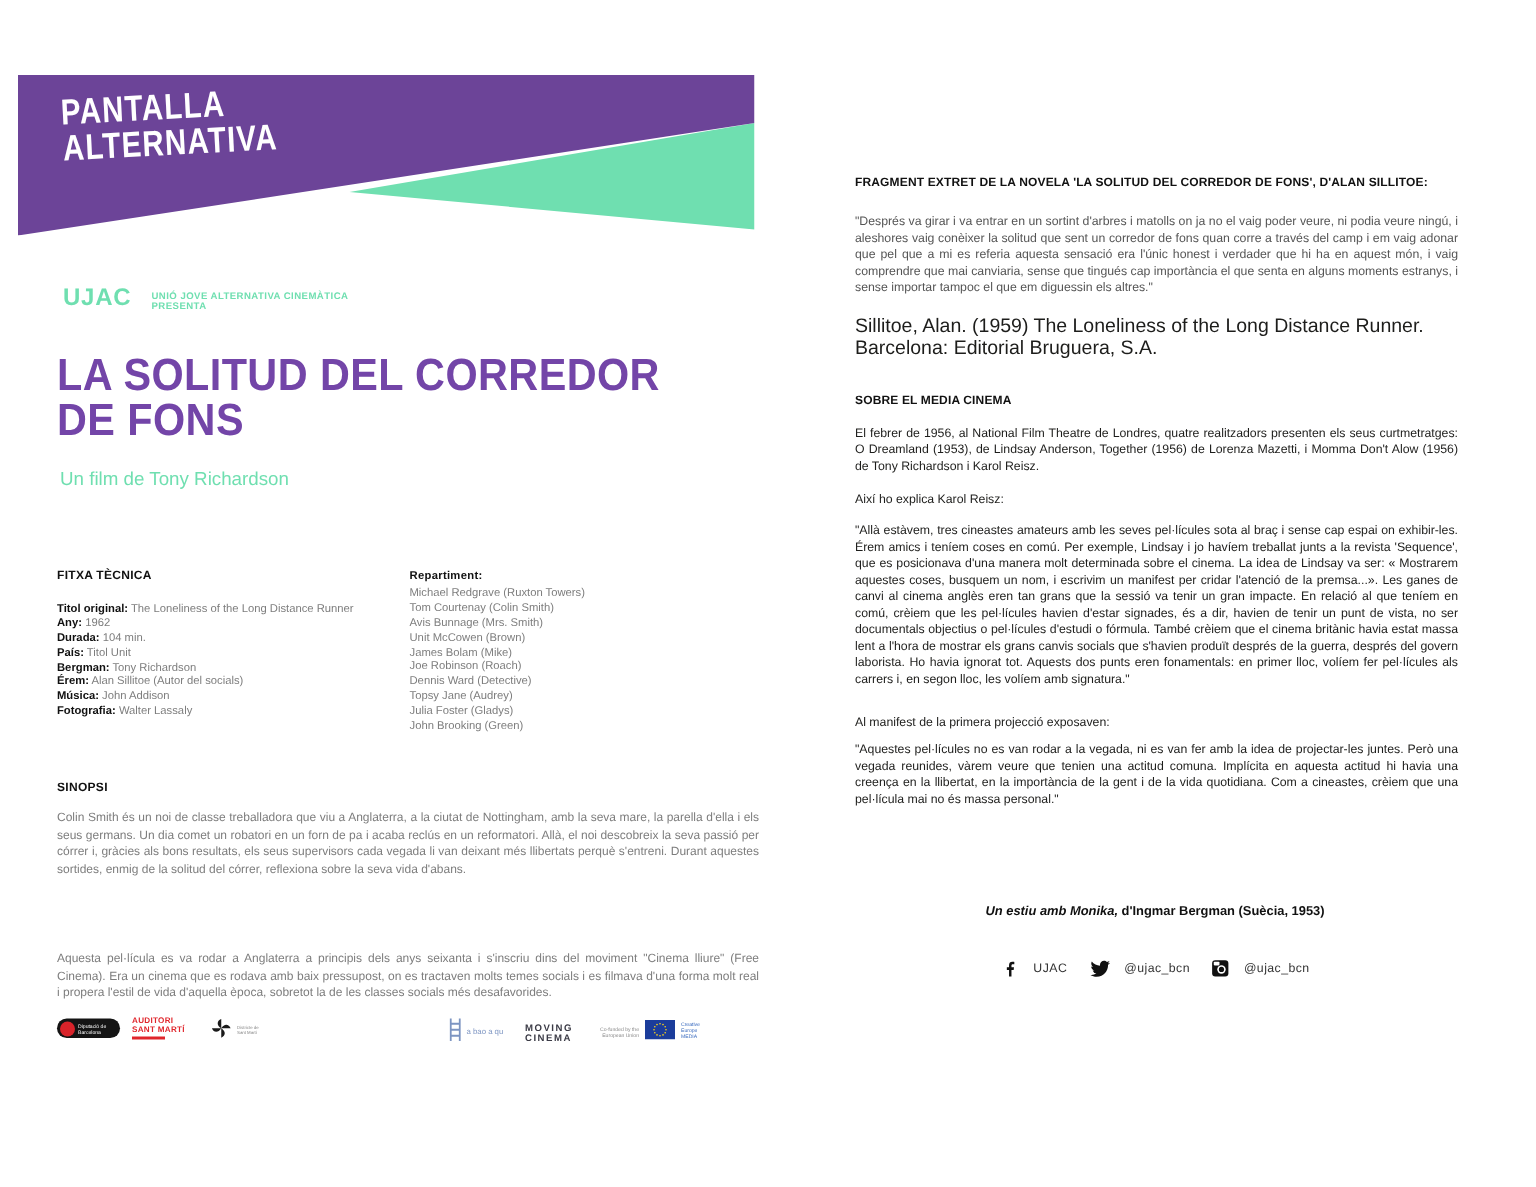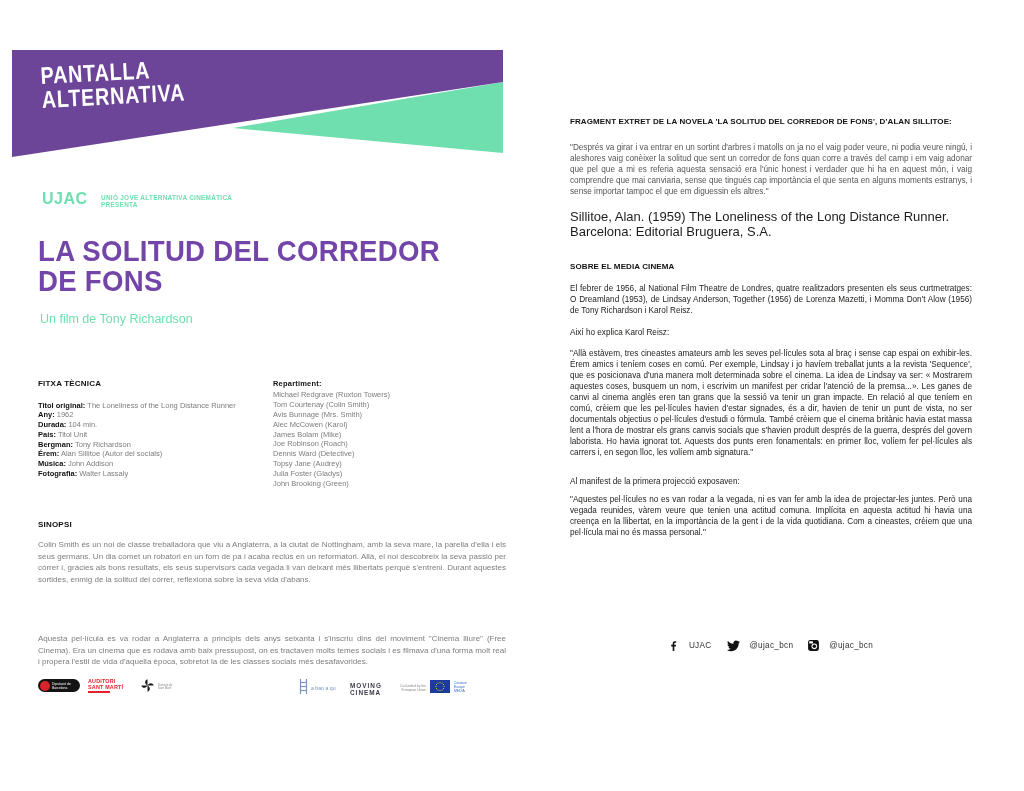--- a/index.html
+++ b/index.html
@@ -116,21 +116,21 @@
     <div><b>Érem:</b> <span class="val">Alan Sillitoe (Autor del socials)</span></div>
     <div><b>Música:</b> <span class="val">John Addison</span></div>
     <div><b>Fotografia:</b> <span class="val">Walter Lassaly</span></div>
   </div>
 
   <div class="abs cast">
     <div class="sec-h">Repartiment:</div>
     <div class="member">Michael Redgrave (Ruxton Towers)</div>
     <div class="member">Tom Courtenay (Colin Smith)</div>
     <div class="member">Avis Bunnage (Mrs. Smith)</div>
-    <div class="member">Alec McCowen (Karol)</div>
+    <div class="member">Unit McCowen (Brown)</div>
     <div class="member">James Bolam (Mike)</div>
     <div class="member">Joe Robinson (Roach)</div>
     <div class="member">Dennis Ward (Detective)</div>
     <div class="member">Topsy Jane (Audrey)</div>
     <div class="member">Julia Foster (Gladys)</div>
     <div class="member">John Brooking (Green)</div>
   </div>
 
   <div class="abs sec-h sinopsi-h">SINOPSI</div>
   <div class="abs para sin-p1">Colin Smith és un noi de classe treballadora que viu a Anglaterra, a la ciutat de Nottingham, amb la seva mare, la parella d'ella i els seus germans. Un dia comet un robatori en un forn de pa i acaba reclús en un reformatori. Allà, el noi descobreix la seva passió per córrer i, gràcies als bons resultats, els seus supervisors cada vegada li van deixant més llibertats perquè s'entreni. Durant aquestes sortides, enmig de la solitud del córrer, reflexiona sobre la seva vida d'abans.</div>
@@ -203,20 +203,21 @@
   <div class="abs cite">Sillitoe, Alan. (1959) The Loneliness of the Long Distance Runner. Barcelona: Editorial Bruguera, S.A.</div>
 
   <div class="abs r-h free-h">SOBRE EL MEDIA CINEMA</div>
   <div class="abs r-para r-dark free-p1">El febrer de 1956, al National Film Theatre de Londres, quatre realitzadors presenten els seus curtmetratges: O Dreamland (1953), de Lindsay Anderson, Together (1956) de Lorenza Mazetti, i Momma Don't Alow (1956) de Tony Richardson i Karol Reisz.</div>
   <div class="abs r-para r-dark free-p2">Així ho explica Karol Reisz:</div>
   <div class="abs r-para r-dark free-q2">"Allà estàvem, tres cineastes amateurs amb les seves pel·lícules sota al braç i sense cap espai on exhibir-les. Érem amics i teníem coses en comú. Per exemple, Lindsay i jo havíem treballat junts a la revista 'Sequence', que es posicionava d'una manera molt determinada sobre el cinema. La idea de Lindsay va ser: « Mostrarem aquestes coses, busquem un nom, i escrivim un manifest per cridar l'atenció de la premsa...». Les ganes de canvi al cinema anglès eren tan grans que la sessió va tenir un gran impacte. En relació al que teníem en comú, crèiem que les pel·lícules havien d'estar signades, és a dir, havien de tenir un punt de vista, no ser documentals objectius o pel·lícules d'estudi o fórmula. També crèiem que el cinema britànic havia estat massa lent a l'hora de mostrar els grans canvis socials que s'havien produït després de la guerra, després del govern laborista. Ho havia ignorat tot. Aquests dos punts eren fonamentals: en primer lloc, volíem fer pel·lícules als carrers i, en segon lloc, les volíem amb signatura."</div>
   <div class="abs r-para r-dark free-p3">Al manifest de la primera projecció exposaven:</div>
   <div class="abs r-para r-dark free-q3">"Aquestes pel·lícules no es van rodar a la vegada, ni es van fer amb la idea de projectar-les juntes. Però una vegada reunides, vàrem veure que tenien una actitud comuna. Implícita en aquesta actitud hi havia una creença en la llibertat, en la importància de la gent i de la vida quotidiana. Com a cineastes, crèiem que una pel·lícula mai no és massa personal."</div>
 
   <div class="abs next">
+    <div><span class="it">Un estiu amb Monika,</span><span> d'Ingmar Bergman (Suècia, 1953)</span></div>
   </div>
 
   <div class="abs social">
     <div class="item">
       <svg width="13" height="13" viewBox="0 0 24 24">
         <path d="M13.5 22v-8h2.7l.4-3.2h-3.1V8.7c0-.9.3-1.6 1.7-1.6h1.8V4.2c-.3 0-1.4-.1-2.5-.1-2.4 0-4 1.5-4 4.1v2.6H7.8V14h2.7v8h3z" fill="#111"></path>
       </svg>
       <span class="handle">UJAC</span>
     </div>
     <div class="item">

